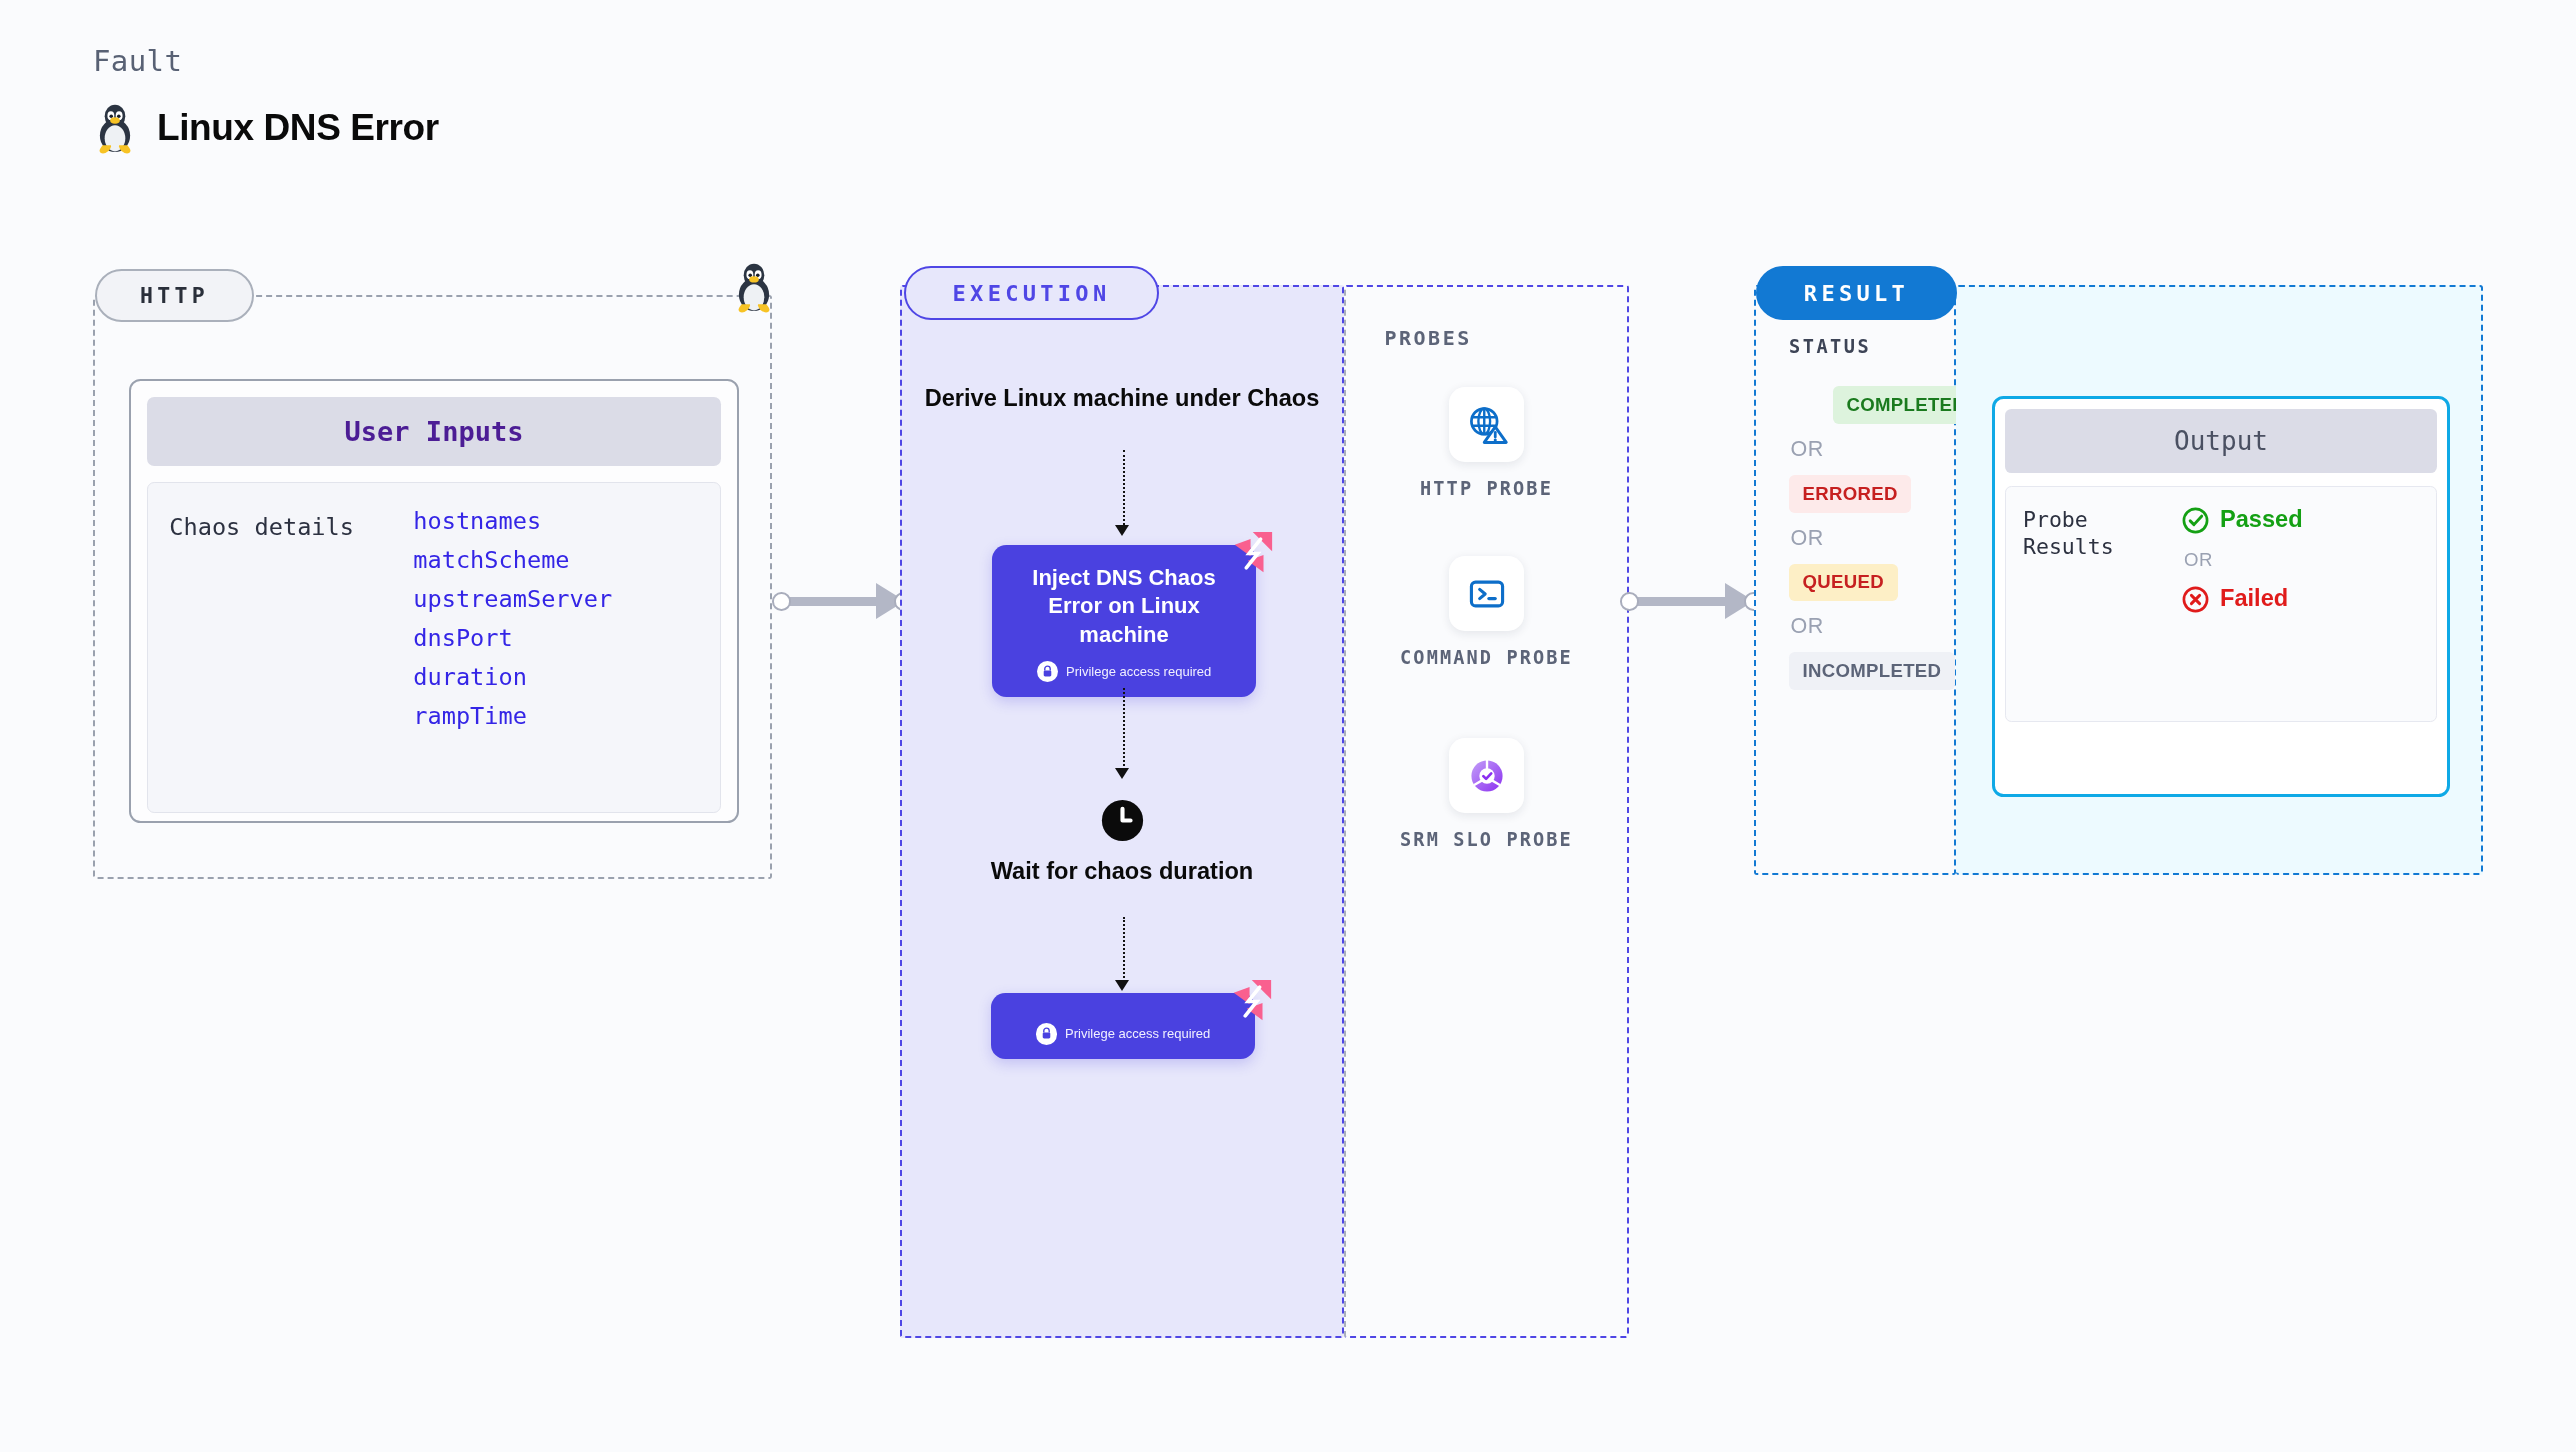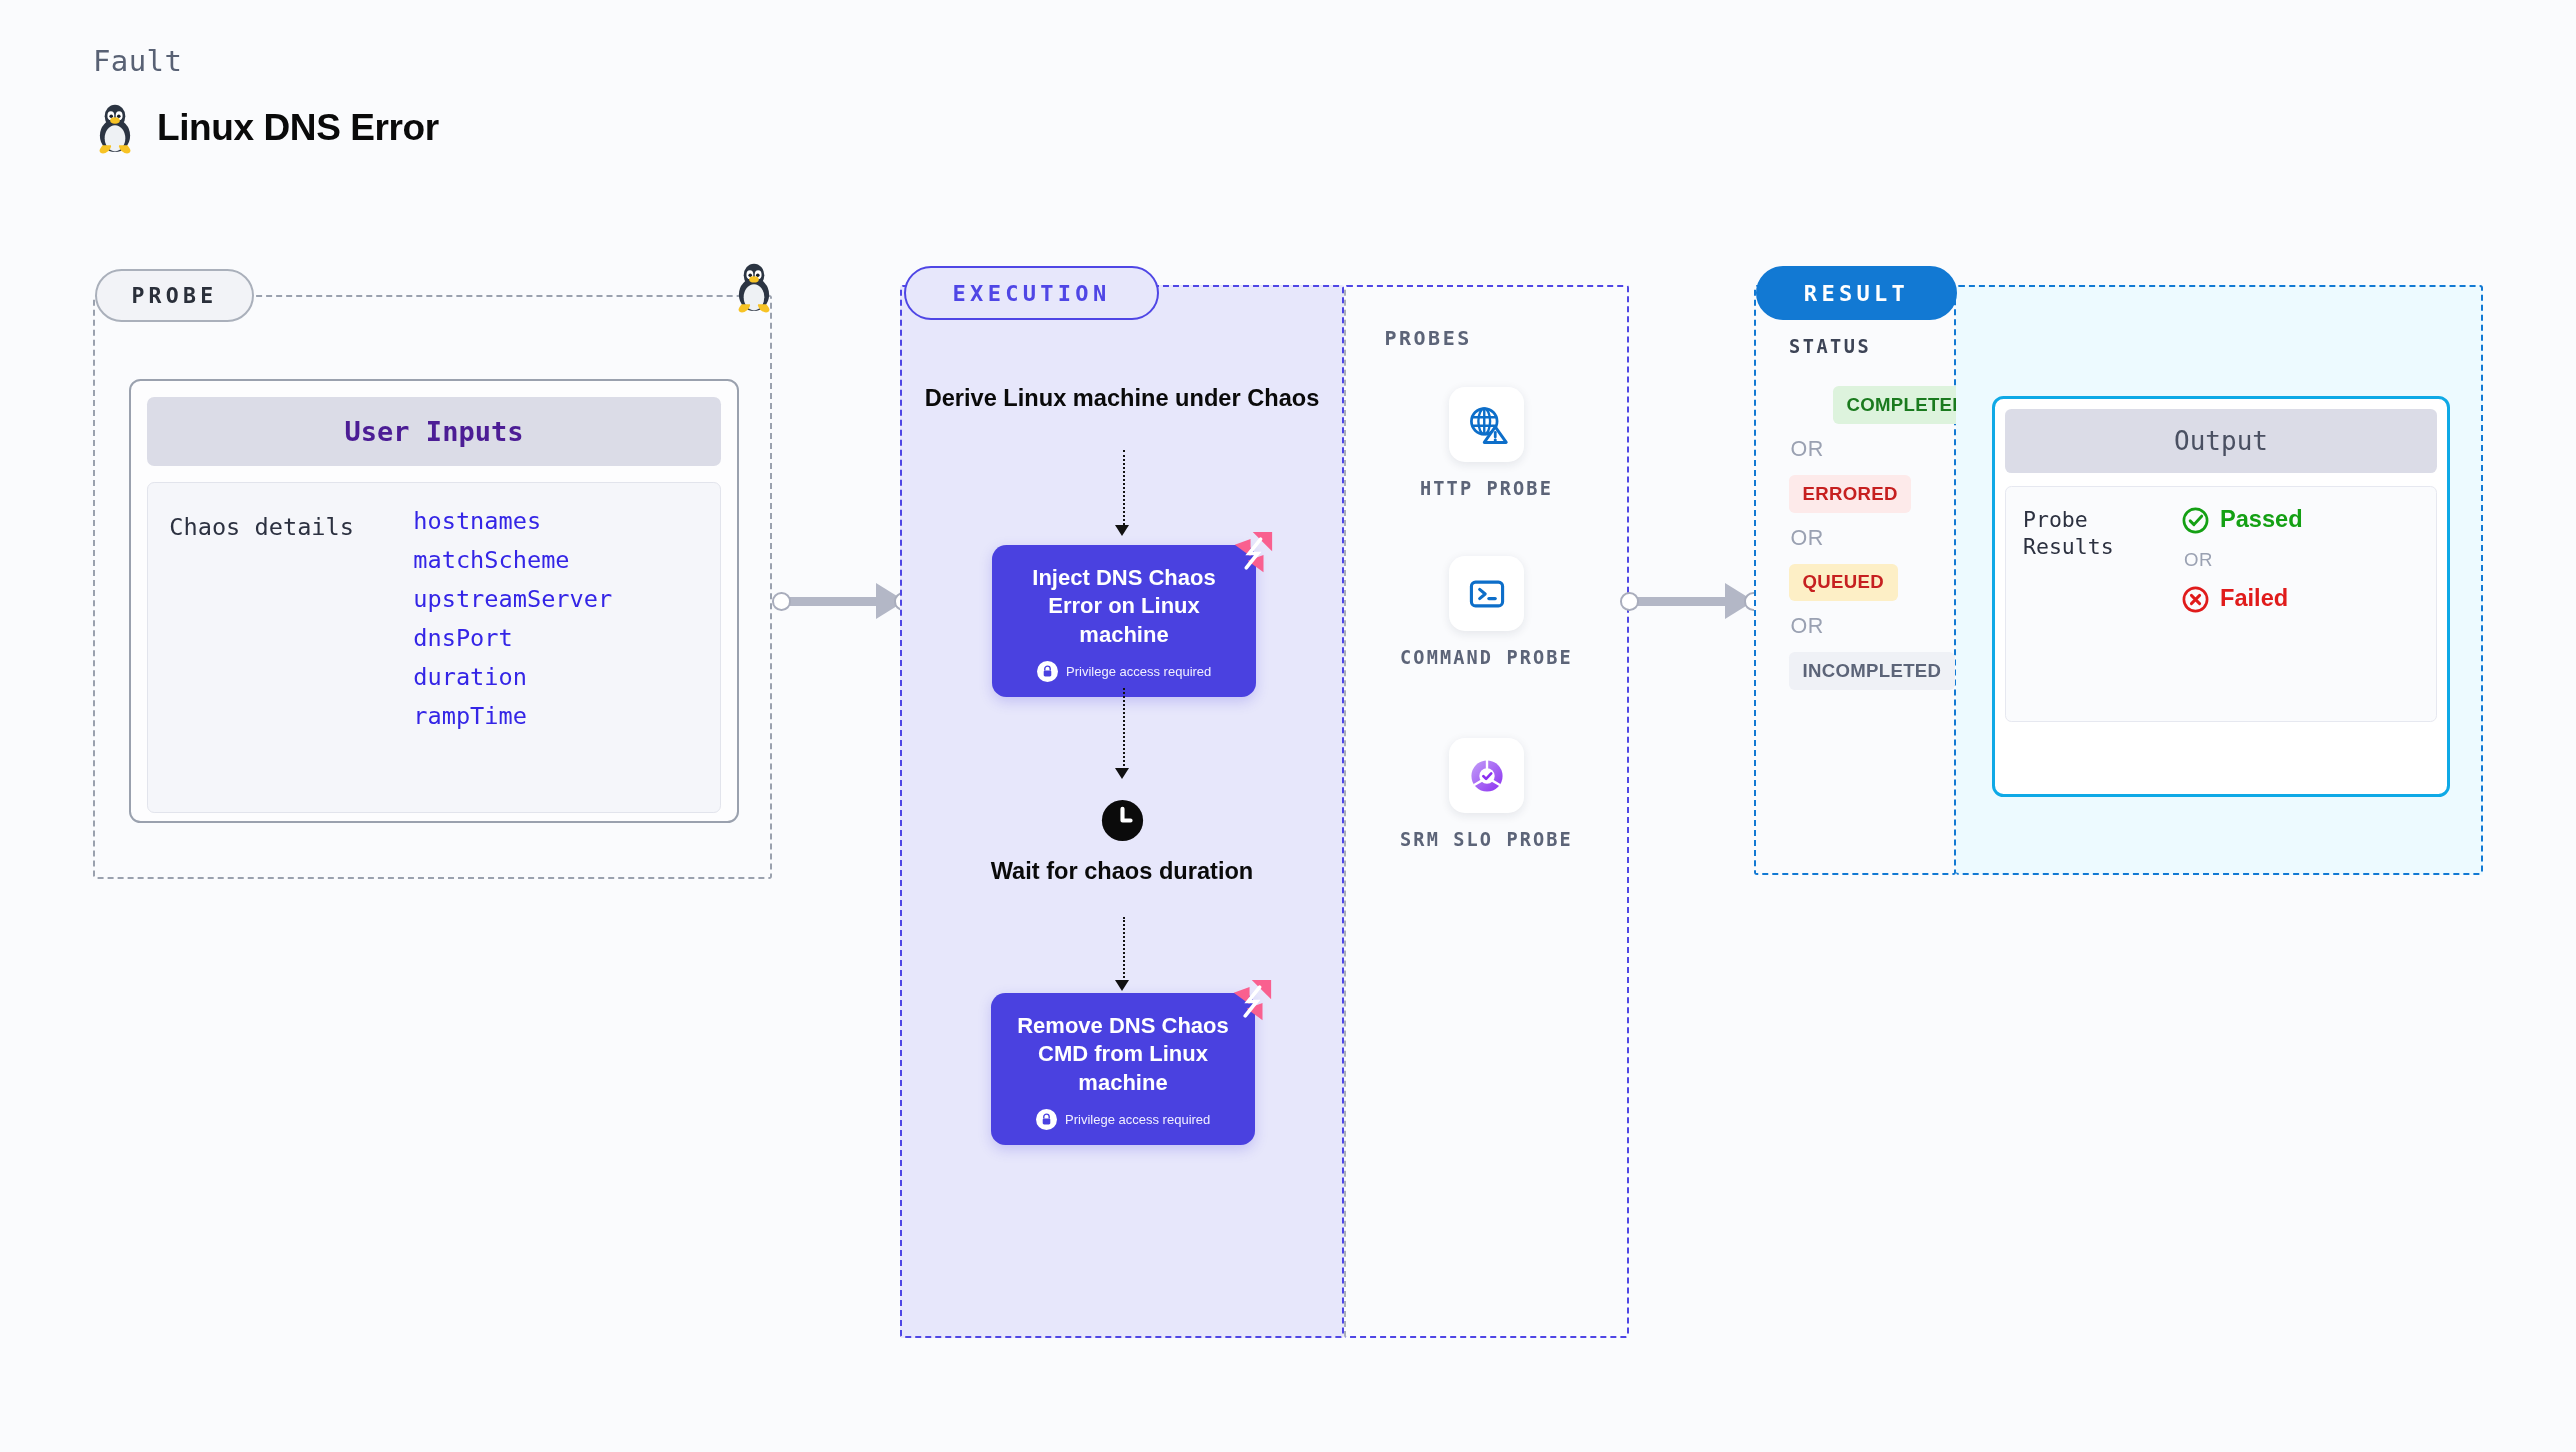--- a/index.html
+++ b/index.html
@@ -214,21 +214,21 @@
       <circle cx="37.5" cy="20" r="2.6" fill="#1a1f29"></circle>
       <path d="M25 27 q7 7 14 0 q-7 5 -14 0z" fill="#f2b705"></path>
       <ellipse cx="32" cy="26" rx="7" ry="4.6" fill="#f7c325"></ellipse>
       <path d="M14 62 q-7 8 -3 11 q5 3 12 -3 q4 -4 3 -8z" fill="#f7c325"></path>
       <path d="M50 62 q7 8 3 11 q-5 3 -12 -3 q-4 -4 -3 -8z" fill="#f7c325"></path>
     </svg>
     <div id="fault-title">Linux DNS Error</div>
   </div>
 </div>
 
-<div class="badge" id="tune-badge">PROBE</div>
+<div class="badge" id="tune-badge">HTTP</div>
 <svg id="tux-small" viewBox="0 0 64 74">
   <ellipse cx="32" cy="48" rx="22" ry="24" fill="#2b3442"></ellipse>
   <ellipse cx="32" cy="20" rx="15" ry="17" fill="#2b3442"></ellipse>
   <ellipse cx="32" cy="52" rx="15" ry="19" fill="#eef1f4"></ellipse>
   <ellipse cx="26" cy="19" rx="5" ry="6.5" fill="#fff"></ellipse>
   <ellipse cx="38" cy="19" rx="5" ry="6.5" fill="#fff"></ellipse>
   <circle cx="26.5" cy="20" r="2.6" fill="#1a1f29"></circle>
   <circle cx="37.5" cy="20" r="2.6" fill="#1a1f29"></circle>
   <ellipse cx="32" cy="26" rx="7" ry="4.6" fill="#f7c325"></ellipse>
   <path d="M14 62 q-7 8 -3 11 q5 3 12 -3 q4 -4 3 -8z" fill="#f7c325"></path>
@@ -300,21 +300,20 @@
   <div class="vline" style="left:221px; top:630px; height:68px;"></div>
   <div class="arrowhead" style="left:213px; top:693px;"></div>
 
   <div class="node" id="node-remove">
     <svg class="chaos-mark" viewBox="0 0 64 64">
       <path d="M33 4 L60 4 L60 31 Z" fill="#f9608f"></path>
       <path d="M8 22 L30 14 L30 38 Z" fill="#f9608f"></path>
       <path d="M26 44 L48 36 L48 60 Z" fill="#f9608f"></path>
       <path d="M44 14 L28 34 L40 34 L24 54" stroke="#fff" stroke-width="5" fill="none" stroke-linecap="round"></path>
     </svg>
-    <div class="node-title">Remove DNS Chaos CMD from Linux machine</div>
     <div class="node-priv">
       <span class="lock-badge">
         <svg width="13" height="13" viewBox="0 0 24 24">
           <path d="M7 10V7a5 5 0 0110 0v3" stroke="#4a41e0" stroke-width="2.6" fill="none"></path>
           <rect x="5" y="10" width="14" height="11" rx="2.5" fill="#4a41e0"></rect>
         </svg>
       </span>
       <span>Privilege access required</span>
     </div>
   </div>

